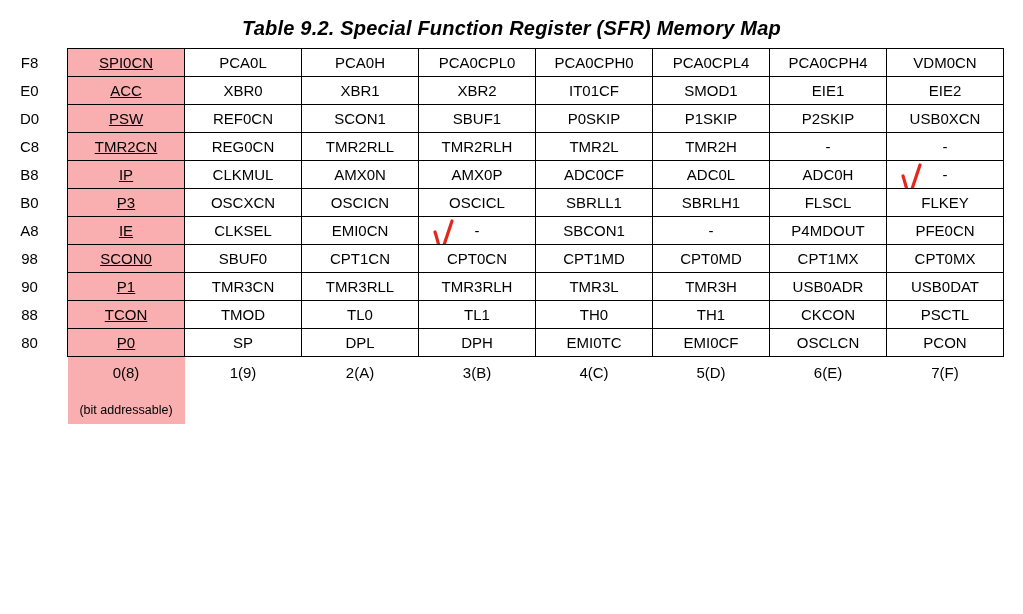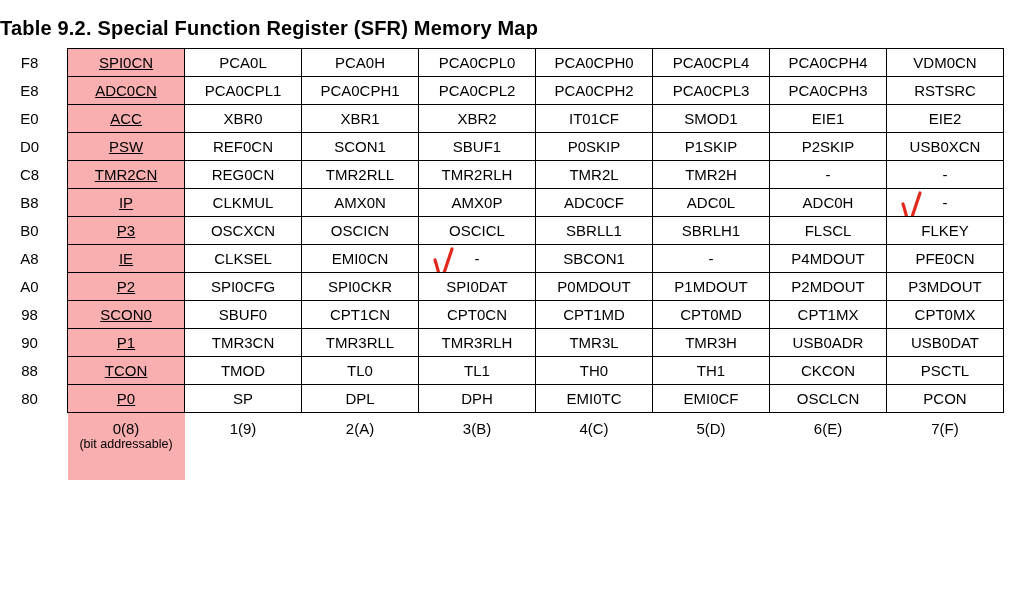--- a/index.html
+++ b/index.html
@@ -4,24 +4,26 @@
 <style>
   html, body {
     margin: 0; padding: 0;
     width: 1023px; height: 614px;
     background: #ffffff;
     color: #000000;
     font-family: "Liberation Sans", sans-serif;
     overflow: hidden;
   }
   .page-title {
+    text-align: center;
     font-weight: bold;
     font-size: 20px;
     padding: 17px 0 8px 0;
     letter-spacing: 0.2px;
+    font-style: italic;
   }
   table.sfr {
     border-collapse: collapse;
     table-layout: fixed;
     margin-left: 1px;
   }
   td {
     font-size: 15px;
     text-align: center;
     height: 27px;
@@ -58,51 +60,40 @@
   td.ft {
     border: none;
     vertical-align: top;
     padding-top: 7px;
     height: 60px;
     font-size: 15px;
   }
   td.ft-pink { background: var(--pink, #F9AEAF); }
   .ft-note {
     font-size: 12.5px;
-    margin-top: 0;
+    margin-top: 22px;
   }
 </style>
 </head>
 <body>
 
 <div class="page-title">Table 9.2. Special Function Register (SFR) Memory Map</div>
 
 <table class="sfr">
   <tbody id="sfr-body">
       <tr>
         <td class="addr">F8</td>
         <td class="cell bit">SPI0CN</td>
         <td class="cell">PCA0L</td>
         <td class="cell">PCA0H</td>
         <td class="cell">PCA0CPL0</td>
         <td class="cell">PCA0CPH0</td>
         <td class="cell">PCA0CPL4</td>
         <td class="cell">PCA0CPH4</td>
         <td class="cell">VDM0CN</td>
-      </tr>
-      <tr>
-        <td class="addr">E8</td>
-        <td class="cell bit">ADC0CN</td>
-        <td class="cell">PCA0CPL1</td>
-        <td class="cell">PCA0CPH1</td>
-        <td class="cell">PCA0CPL2</td>
-        <td class="cell">PCA0CPH2</td>
-        <td class="cell">PCA0CPL3</td>
-        <td class="cell">PCA0CPH3</td>
-        <td class="cell">RSTSRC</td>
       </tr>
       <tr>
         <td class="addr">E0</td>
         <td class="cell bit">ACC</td>
         <td class="cell">XBR0</td>
         <td class="cell">XBR1</td>
         <td class="cell">XBR2</td>
         <td class="cell">IT01CF</td>
         <td class="cell">SMOD1</td>
         <td class="cell">EIE1</td>
@@ -165,31 +156,20 @@
             <svg viewBox="0 0 23 40">
               <path d="M3 14 C5 20 7 28 9 36 L20 3" fill="none" stroke="#E2281C" stroke-width="3.2" stroke-linecap="round" stroke-linejoin="round"></path>
             </svg>
           </span><span>-</span></td>
         <td class="cell">SBCON1</td>
         <td class="cell">-</td>
         <td class="cell">P4MDOUT</td>
         <td class="cell">PFE0CN</td>
       </tr>
       <tr>
-        <td class="addr">A0</td>
-        <td class="cell bit">P2</td>
-        <td class="cell">SPI0CFG</td>
-        <td class="cell">SPI0CKR</td>
-        <td class="cell">SPI0DAT</td>
-        <td class="cell">P0MDOUT</td>
-        <td class="cell">P1MDOUT</td>
-        <td class="cell">P2MDOUT</td>
-        <td class="cell">P3MDOUT</td>
-      </tr>
-      <tr>
         <td class="addr">98</td>
         <td class="cell bit">SCON0</td>
         <td class="cell">SBUF0</td>
         <td class="cell">CPT1CN</td>
         <td class="cell">CPT0CN</td>
         <td class="cell">CPT1MD</td>
         <td class="cell">CPT0MD</td>
         <td class="cell">CPT1MX</td>
         <td class="cell">CPT0MX</td>
       </tr>

